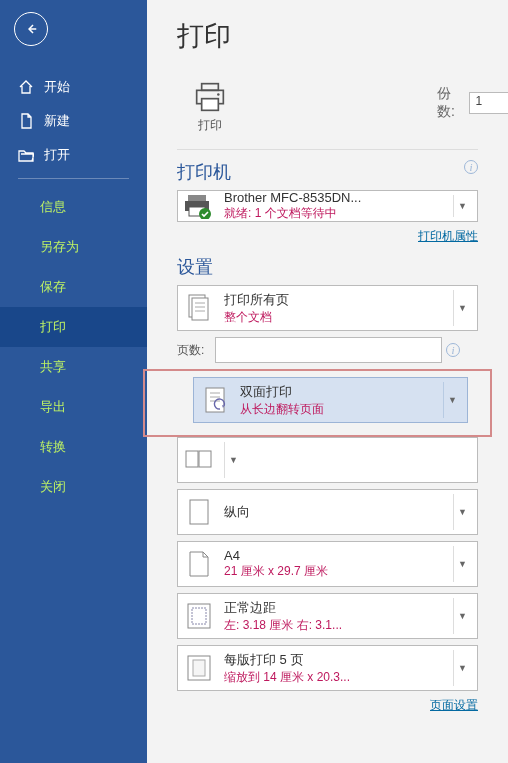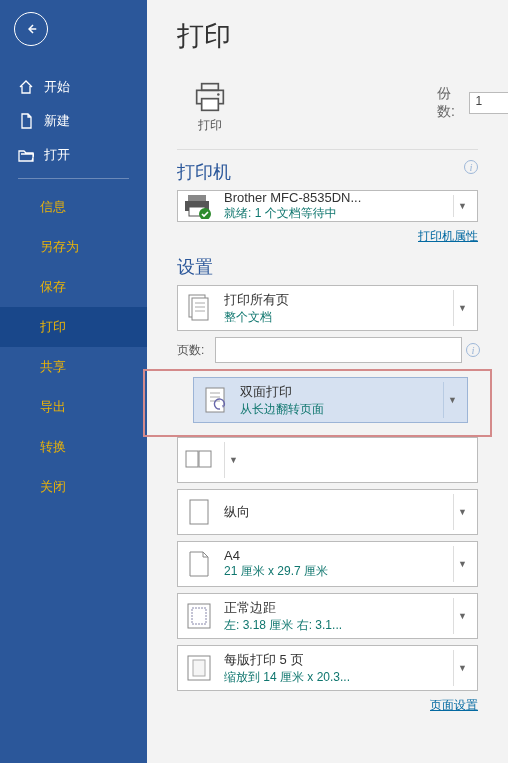--- a/index.html
+++ b/index.html
@@ -30,21 +30,21 @@
   .nav-top { margin-top: 24px; }
   .nav-item {
     display: flex; align-items: center;
     padding: 8px 0 8px 18px;
     cursor: pointer;
     font-size: 13px;
     color: #fff;
   }
   .nav-item .nav-icon { width: 16px; height: 16px; margin-right: 10px; }
   .nav-divider { height: 1px; background: rgba(255,255,255,0.3); margin: 6px 18px 8px 18px; }
-  .nav-sub { padding: 11px 0 11px 40px; cursor: pointer; font-size: 13px; color:#eab308; }
+  .nav-sub { padding: 11px 0 11px 40px; cursor: pointer; font-size: 13px; color:#bef264; }
   .nav-sub.active { background: #19478a; }
   .main {
     flex: 1;
     padding: 18px 0 0 30px;
     position: relative;
   }
   .page-title { font-size: 27px; color: #333; font-weight: 400; margin-bottom: 18px; }
   .print-btn-block {
     display: inline-block;
     text-align: center;
@@ -75,25 +75,25 @@
     display:flex; align-items:center;
     padding: 4px 6px;
     cursor: pointer;
     position:relative;
     height: 32px;
   }
   .dropdown.sel { height:46px; }
   .dropdown .dd-icon { width:30px; height:30px; margin-right:10px; display:flex; align-items:center; justify-content:center; flex-shrink:0; }
   .dropdown .dd-text { flex:1; overflow:hidden; }
   .dropdown .dd-line1 { font-size:13px; color:#333; white-space:nowrap; overflow:hidden; text-overflow:ellipsis; }
-  .dropdown .dd-line2 { font-size:12px; color:#0f766e; white-space:nowrap; overflow:hidden; text-overflow:ellipsis; }
+  .dropdown .dd-line2 { font-size:12px; color:#be185d; white-space:nowrap; overflow:hidden; text-overflow:ellipsis; }
   .dropdown .dd-caret { width:18px; text-align:center; font-size:9px; color:#666; border-left:1px solid #ddd; align-self:stretch; display:flex; align-items:center; justify-content:center; }
   .link-right { text-align:right; margin: 0 30px 10px 0; }
   .link-right a { color:#0369a1; font-size:12px; text-decoration:underline; cursor:pointer; }
-  .pages-row { display:flex; align-items:center; margin: 0 28px 6px 0; }
+  .pages-row { display:flex; align-items:center; margin: 0 48px 6px 0; }
   .pages-row label { font-size:12px; color:#555; width:38px; }
   .pages-input { flex:1; height:26px; border:1px solid #bbb; background:#fff; padding:2px 4px; font-size:12px; }
   .pages-info { margin-left:4px; }
   .highlight-box { border:2px solid #d48a8a; padding:6px 8px 6px 0; margin-left:-34px; margin-right:16px; }
   .highlight-box .dropdown { margin-left:48px; margin-right:14px; background:#d6e1f1; border-color:#9cb4d6; }
   .highlight-box .dropdown .dd-caret { border-left-color:#b8cbe3; }
 </style>
 </head>
 <body>
 

